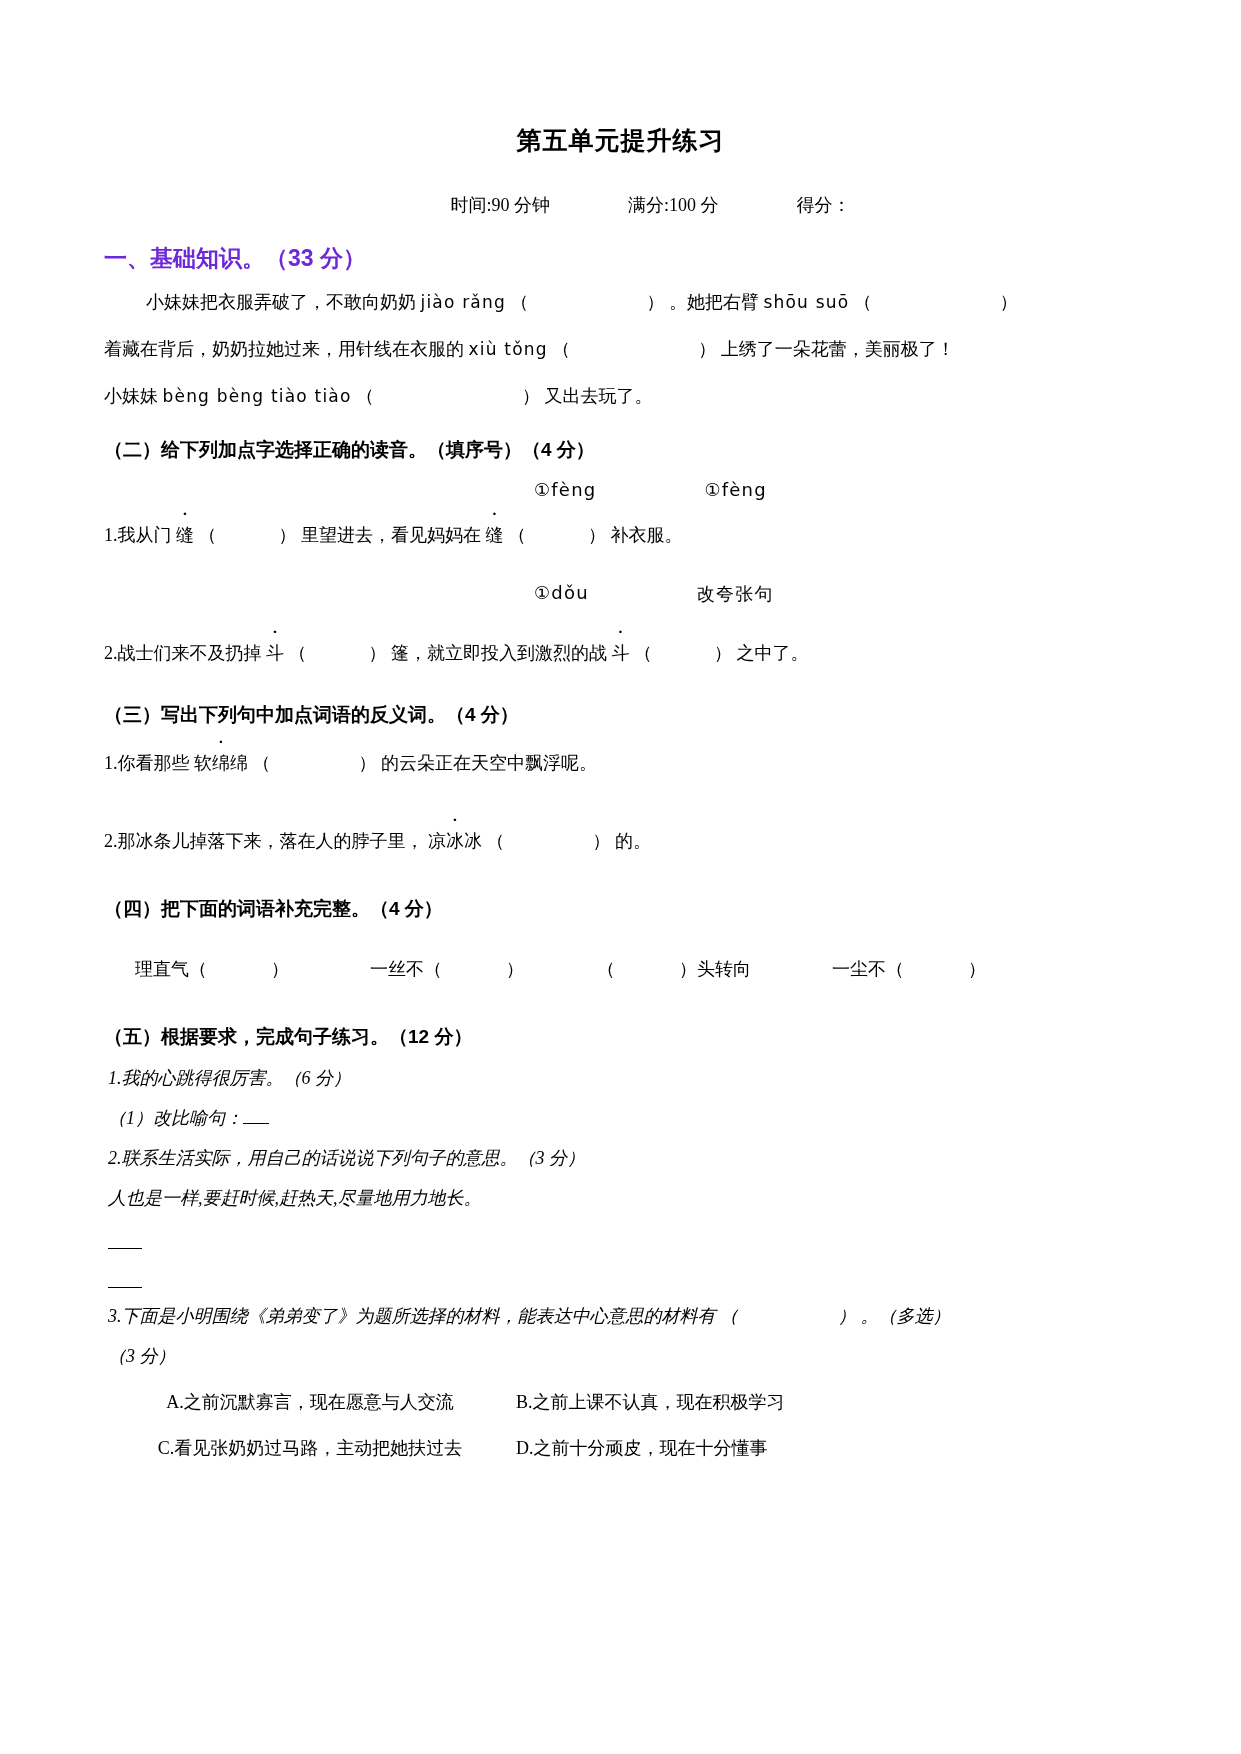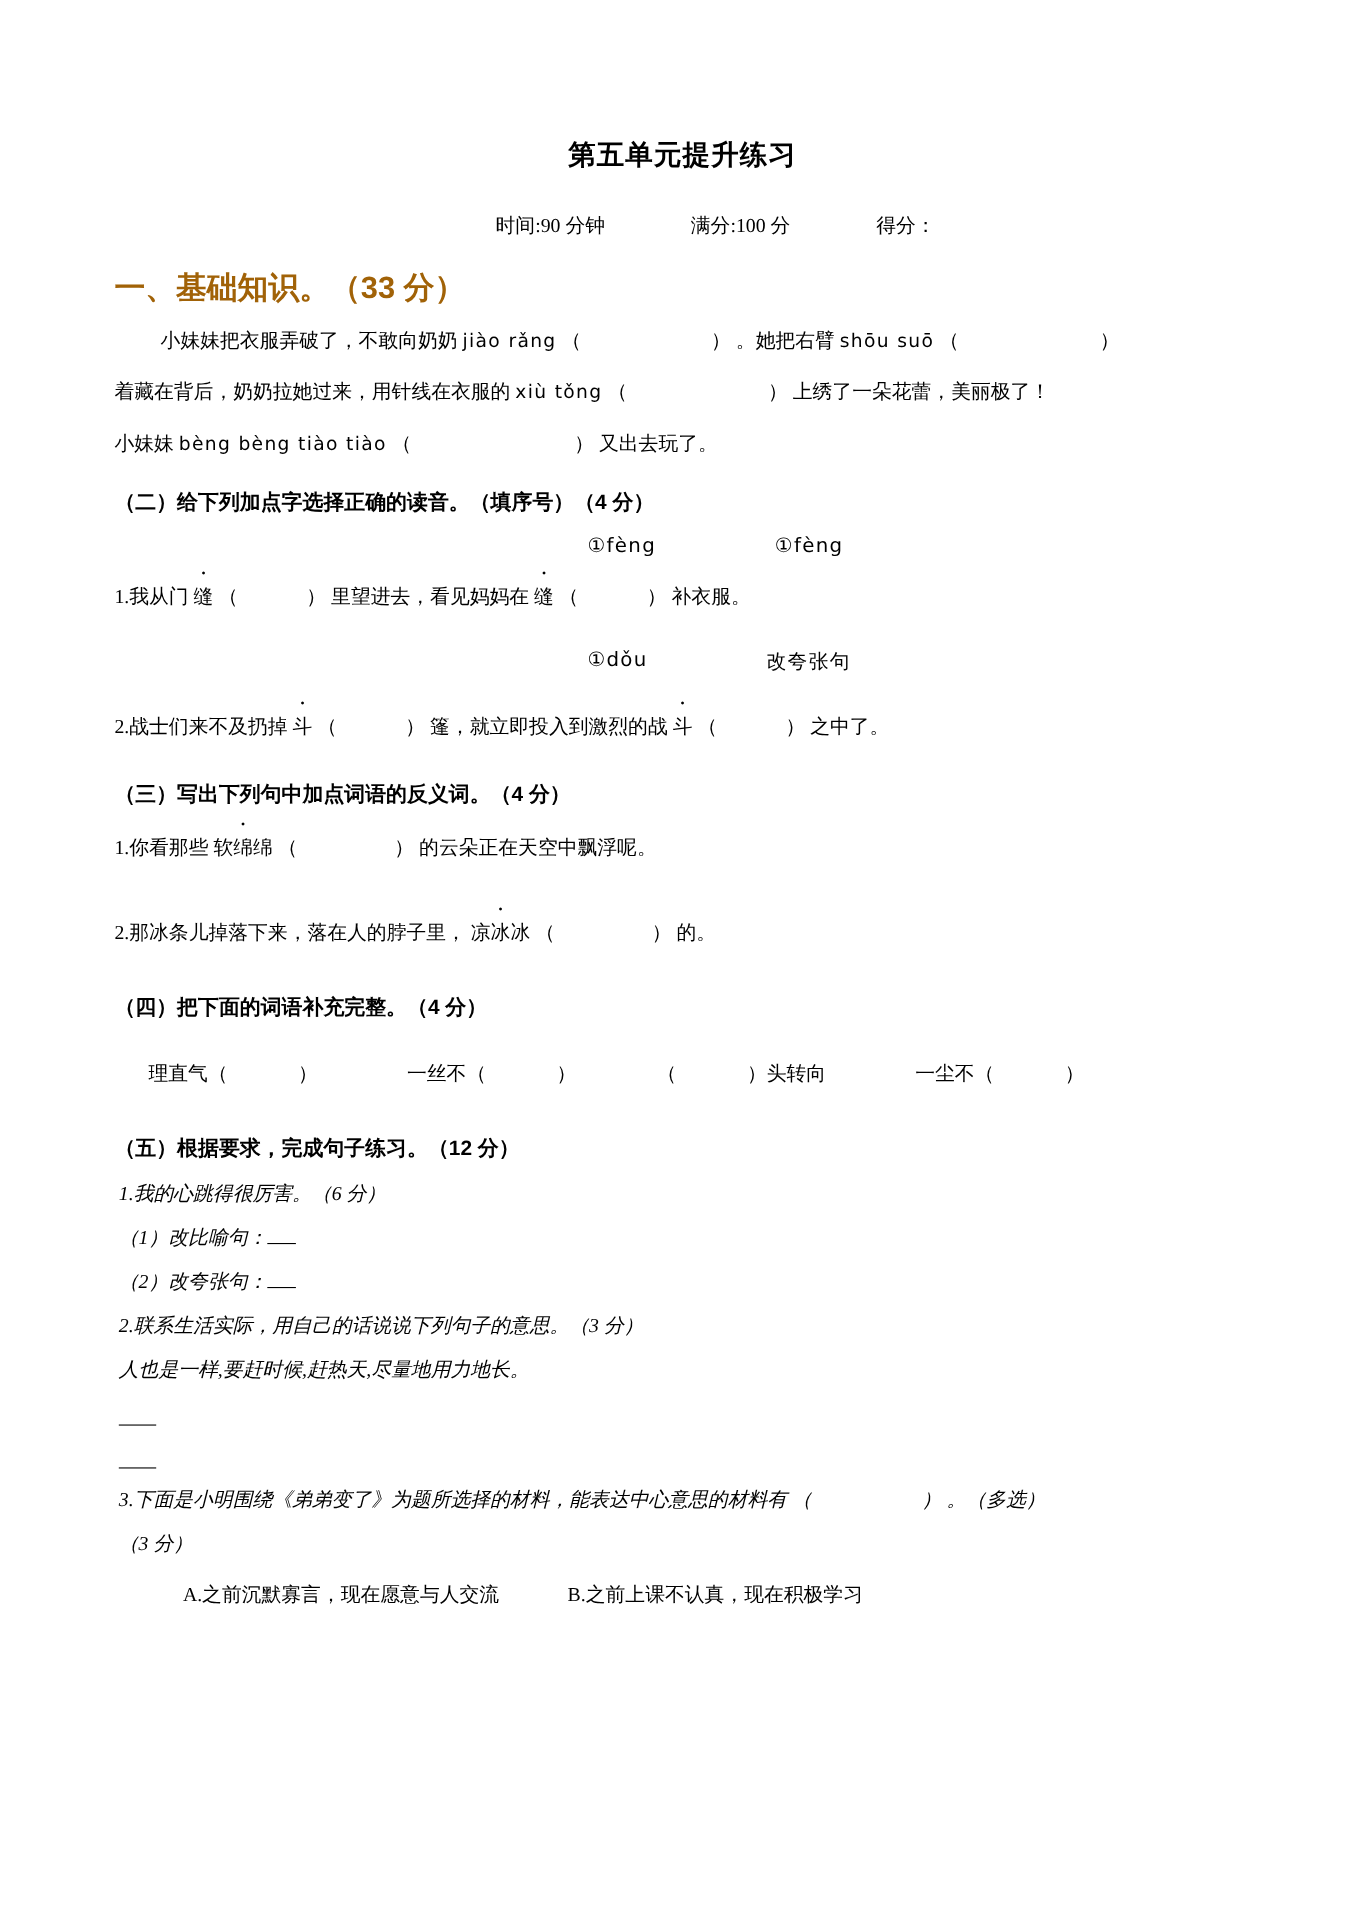--- a/index.html
+++ b/index.html
@@ -32,22 +32,22 @@
     font-size: 18px;
     display: flex;
     justify-content: center;
     gap: 78px;
     padding-left: 60px;
   }
   .meta-line span { white-space: pre; }
   .sec-head {
     font-family: "Liberation Sans", sans-serif;
     font-weight: bold;
-    color: #a16207;
-    font-size: 28px;
+    color: #6d28d9;
+    font-size: 23px;
     margin: 26px 0 0 0;
   }
   .sub-head {
     font-family: "Liberation Sans", sans-serif;
     font-weight: bold;
     font-size: 19px;
     margin: 22px 0 0 0;
   }
   .para {
     font-size: 18px;
@@ -233,23 +233,20 @@
   </div>
 
   <div class="sub-head" style="margin-top:22px">（五）根据要求，完成句子练习。（12 分）</div>
 
   <div class="sub-q">1.我的心跳得很厉害。（6 分）</div>
 
   <div class="sub-q">
     <span>（1）改比喻句：</span><span class="long-blank"></span>
   </div>
 
-  <div class="sub-q">
-    <span>（2）改夸张句：</span><span class="long-blank"></span>
-  </div>
 
   <div class="sub-q">2.联系生活实际，用自己的话说说下列句子的意思。（3 分）</div>
 
   <div class="sub-q">人也是一样,要赶时候,赶热天,尽量地用力地长。</div>
 
   <div class="rule-line"></div>
   <div class="rule-line"></div>
 
   <div class="sub-q">
     <span>3.下面是小明围绕《弟弟变了》为题所选择的材料，能表达中心意思的材料有</span>
@@ -257,14 +254,18 @@
     <span>。（多选）</span>
   </div>
 
   <div class="sub-q">（3 分）</div>
 
   <div class="choices">
     <span class="c1">A.之前沉默寡言，现在愿意与人交流</span>
     <span>B.之前上课不认真，现在积极学习</span>
   </div>
 
+  <div class="choices">
+    <span class="c1">C.看见张奶奶过马路，主动把她扶过去</span>
+    <span>D.之前十分顽皮，现在十分懂事</span>
+  </div>
 
 </div>
 
 </body></html>

